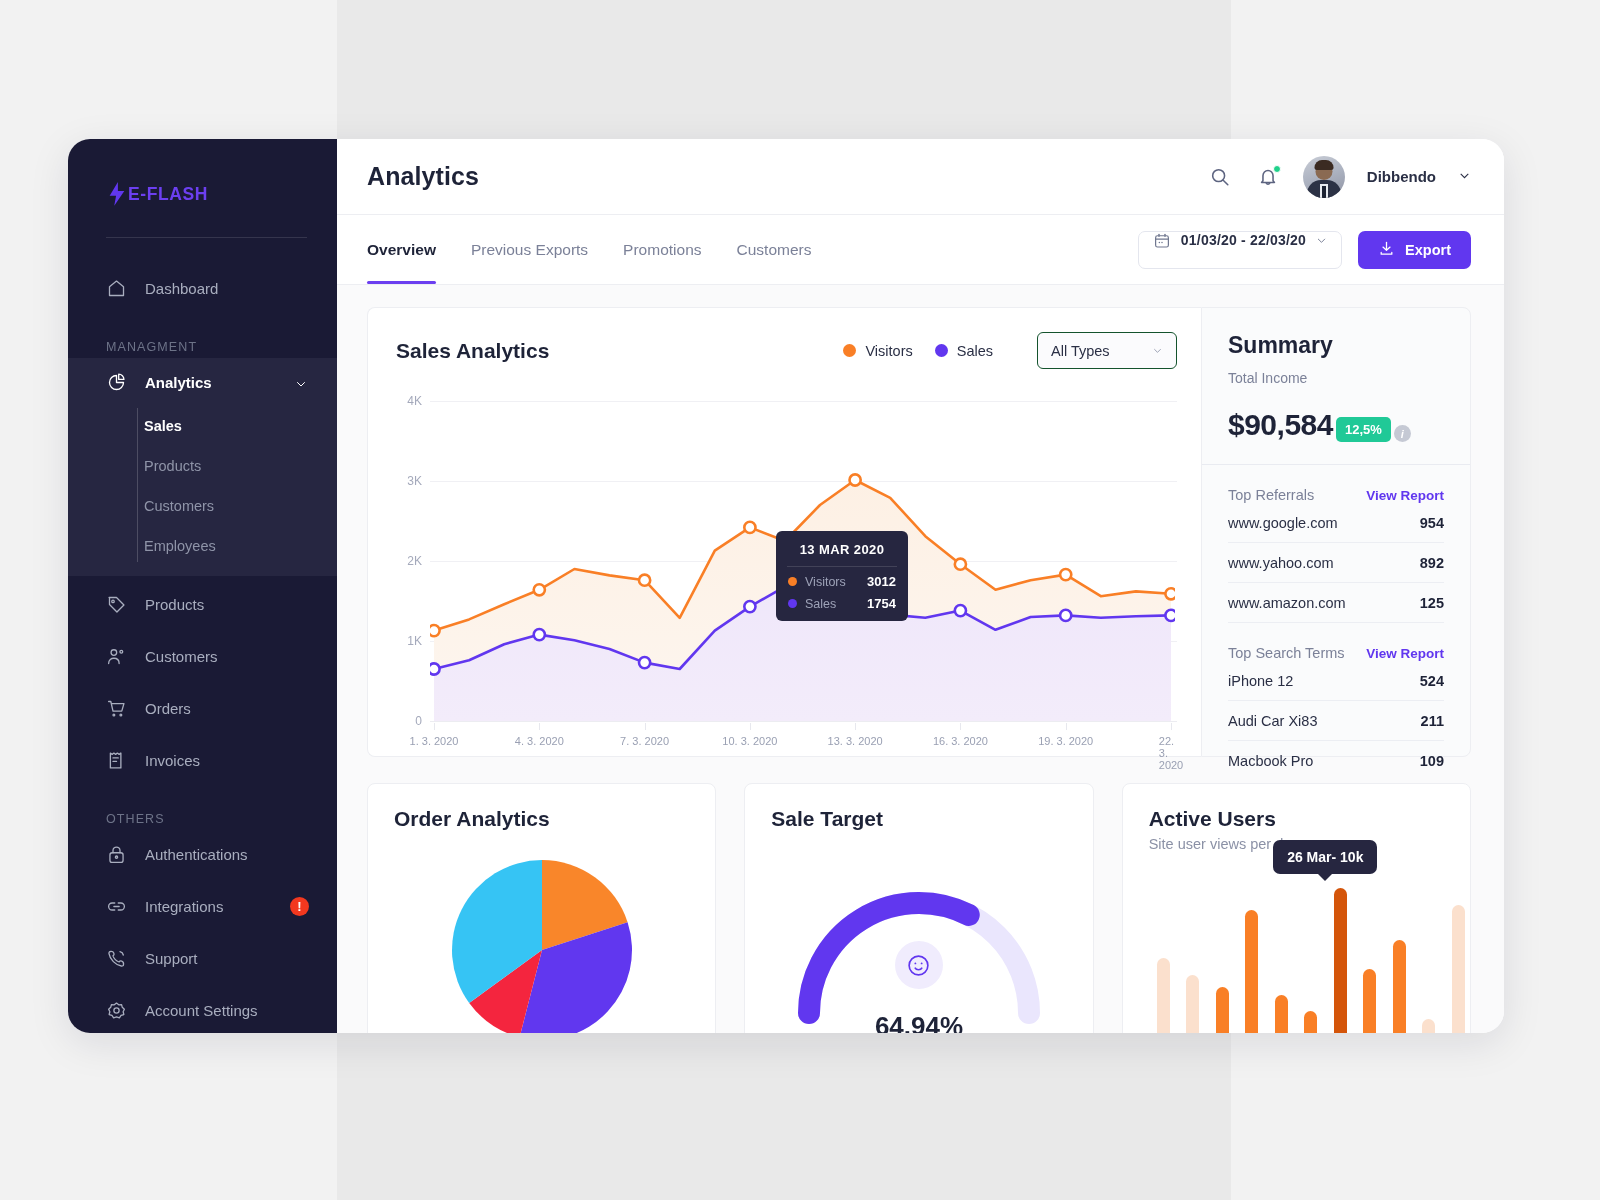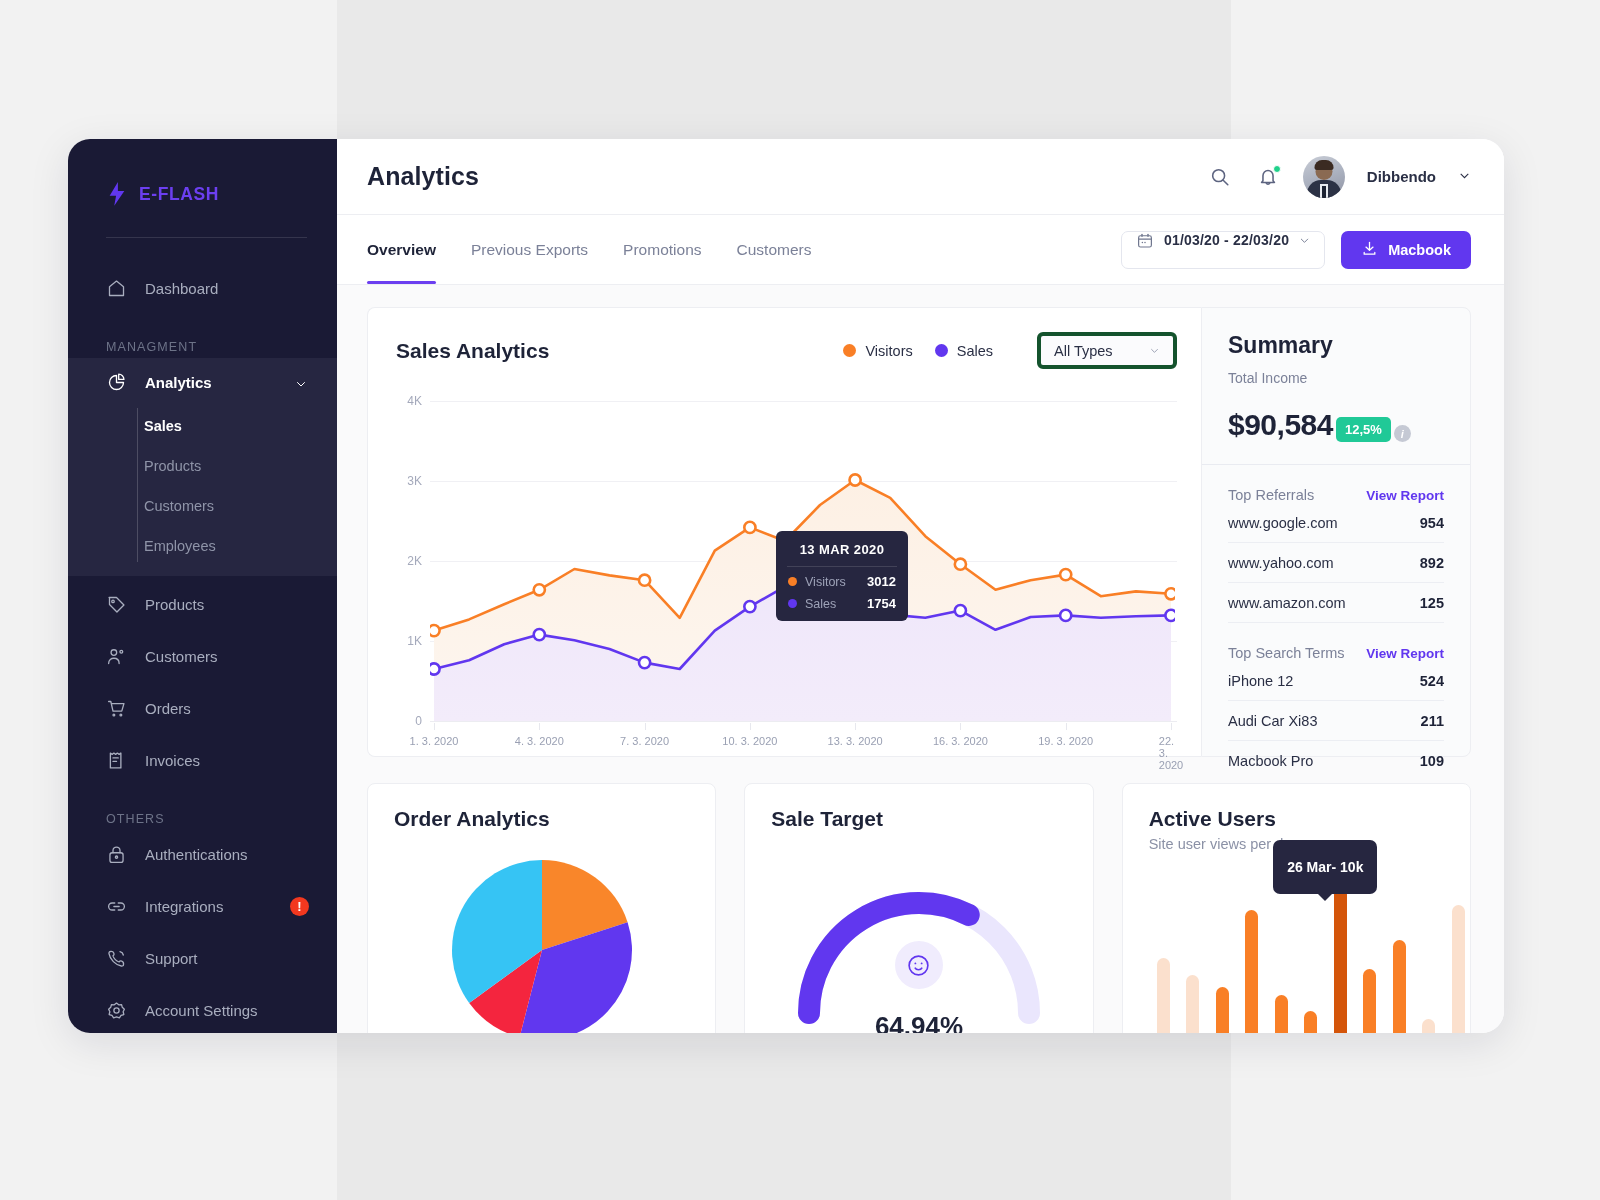--- a/index.html
+++ b/index.html
@@ -25,21 +25,21 @@
     display: flex;
   }
   
   .sidebar {
     width: 269px; flex: 0 0 269px;
     background: #1a1a35;
     color: #fff;
     padding-top: 30px;
     position: relative;
   }
-  .brand { display: flex; align-items: center; gap: 11px; padding: 12px 0 12px 38px; }
+  .brand { display: flex; align-items: center; gap: 0; padding: 12px 0 12px 38px; }
   .brand-bolt { width: 22px; height: 26px; display:block; }
   .brand-text { color: #6c3ff0; font-size: 17.5px; font-weight: bold; letter-spacing: .6px; }
   .brand-divider { height:1px; background: rgba(255,255,255,0.12); margin: 18px 30px 0 38px; }
 
   .nav-item {
     display: flex; align-items: center; gap: 18px;
     height: 48px; padding-left: 38px; margin-top: 4px;
     color: #a9aebf; font-size: 15px; cursor: pointer; position: relative;
   }
   .nav-item .ico { width: 21px; height: 21px; flex: 0 0 21px; display:flex; align-items:center; justify-content:center; }
@@ -131,21 +131,21 @@
   }
   .card-chart { flex:1; min-width:0; border-radius: 8px 0 0 8px; border-right:none; padding: 24px 24px 0 28px; position:relative; }
   .card-summary { width: 270px; flex:0 0 270px; border-radius: 0 8px 8px 0; background:#fafbfc; padding: 24px 26px 0 26px; }
 
   .chart-head { display:flex; align-items:center;gap:40px; }
   .chart-title { font-size:21px; color:#1e2338; font-weight:bold; }
   .chart-legend { margin-left:auto; display:flex; align-items:center; gap: 22px; }
   .legend-item { display:flex; align-items:center; gap:9px; font-size:14.5px; color:#2a2f45;}
   .legend-dot { width:13px; height:13px; border-radius:50%; }
   .select-box {
-    margin-left: 22px; width: 140px; height:37px; border:4px solid #14532d; border-radius:6px;
+    margin-left: 22px; width: 140px; height:37px; border:1px solid #14532d; border-radius:6px;
     background:#fbfbfd; display:flex; align-items:center; padding: 0 13px; cursor:pointer;
   }
   .select-box .sel-label { font-size:14.5px; color:#2a2f45; }
   .select-box .sel-chev { margin-left:auto; }
   .select-box .sel-chev svg { width:11px; height:11px; stroke:#8a90a6; fill:none; stroke-width:1.8;}
 
   .chart-area { position:relative; margin-top: 22px; height: 340px; }
   .ytick { position:absolute; left:0; font-size:12px; color:#a4a9bb; transform: translateY(-50%); width: 26px; text-align:right;}
   .gridline { position:absolute; left:34px; right:0; height:1px; background:#f0f0f4; }
   .xtick { position:absolute; font-size:11px; color:#9aa0b3; transform: translateX(-50%); }
@@ -191,21 +191,21 @@
     position:absolute; left:50%; top:88px; transform:translateX(-50%);
     width:48px; height:48px; border-radius:50%; background:#f0ecfd;
     display:flex; align-items:center; justify-content:center;
   }
   .smiley svg { width:25px; height:25px; stroke:#6137ef; fill:none; stroke-width:1.6; }
 
   .bars-wrap { position:relative; margin-top: 20px; height: 200px; }
   .bar { position:absolute; bottom:0; width: 13px; border-radius:7px 7px 0 0; background:#f97f26;}
   .tooltip-bar {
     position:absolute; background:#262640; color:#fff; font-size:14px; font-weight:600;
-    padding: 19px 14px; border-radius:7px; white-space:nowrap; z-index:5;
+    padding: 9px 14px; border-radius:7px; white-space:nowrap; z-index:5;
   }
   .tooltip-bar::after {
     content:""; position:absolute; left:50%; bottom:-7px; transform:translateX(-50%);
     border-left:8px solid transparent; border-right:8px solid transparent; border-top:8px solid #262640;
   }
 </style>
 </head>
 <body>
 
 <div class="backdrop-band"></div>
@@ -400,21 +400,21 @@
           </span>
         </div>
         <button class="export-btn">
           <span>
             <svg viewBox="0 0 24 24">
                 <line x1="12" y1="3.5" x2="12" y2="14"></line>
                 <polyline points="7,10 12,14.5 17,10"></polyline>
                 <path d="M4.5 17.5 V20 H19.5 V17.5"></path>
               </svg>
           </span>
-          <span>Macbook</span>
+          <span>Export</span>
         </button>
       </div>
     </div>
 
     <div class="content">
 
       <div class="row-top">
 
         <div class="card card-chart">
           <div class="chart-head">

